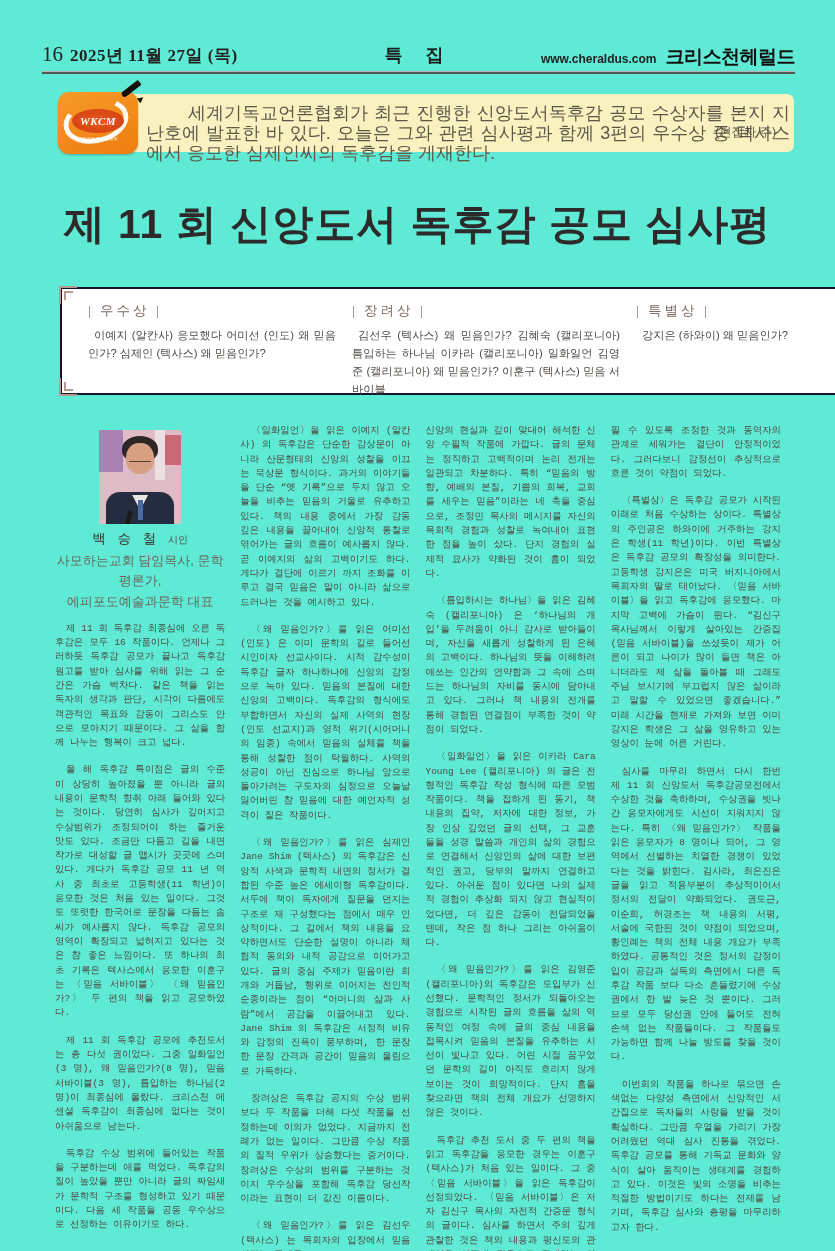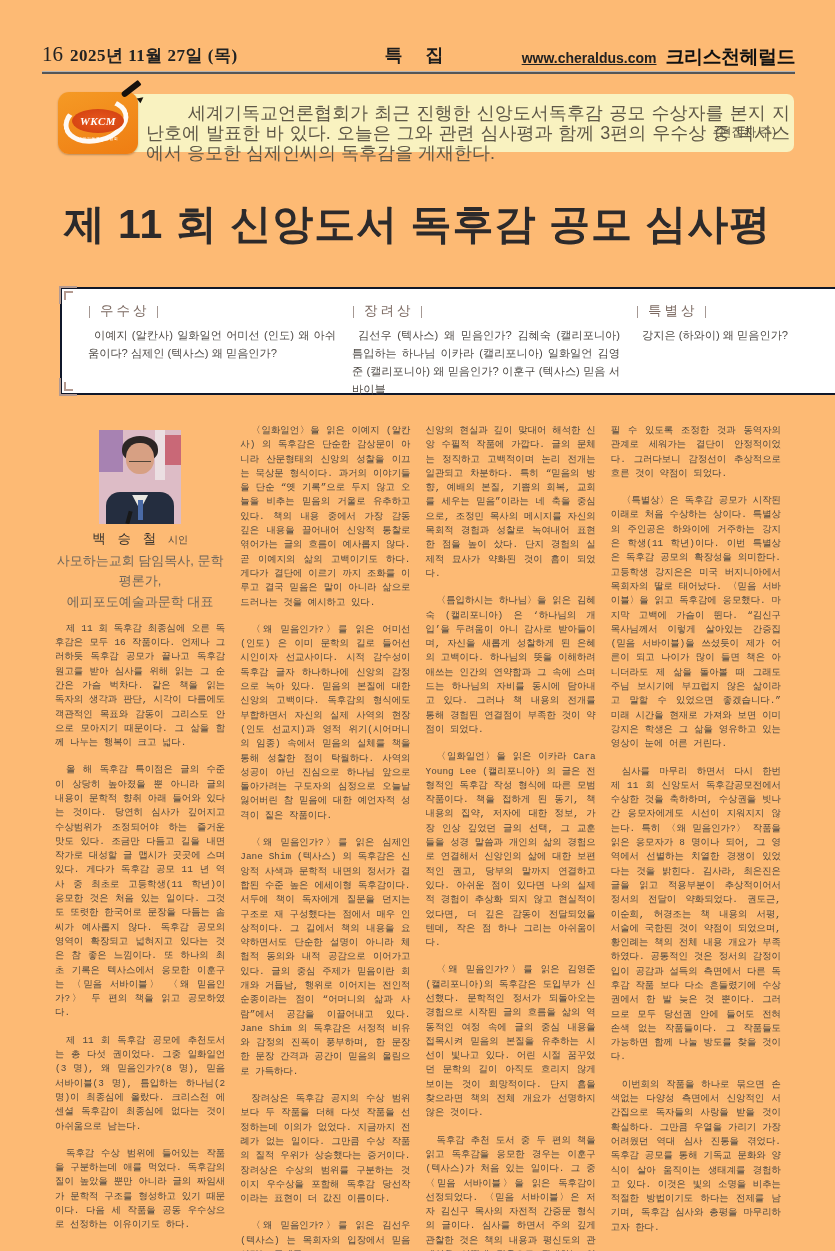--- a/index.html
+++ b/index.html
@@ -1,32 +1,32 @@
 <!DOCTYPE html>
 <html lang="ko"><head>
 <meta charset="utf-8">
 <style>
   * { box-sizing: border-box; margin: 0; padding: 0; }
   html,body { background:#f3f3f1; }
   body { font-family: "Liberation Sans", sans-serif; }
   .page {
     position: relative; width: 835px; height: 1251px;
-    background: #fdba74; margin: 0 auto; overflow: hidden;
+    background: #5eead4; margin: 0 auto; overflow: hidden;
     color: #3c3a36;
   }
 
   
   .top-header { position:absolute; top:42px; left:42px; right:40px; height:30px; }
   .header-left { position:absolute; left:0; top:0; display:flex; align-items:baseline; gap:7px; }
   .page-number { font-family:"Liberation Serif", serif; font-size:21px; color:#222; }
   .edition-date { font-size:17px; font-weight:bold; color:#222; letter-spacing:.5px;font-family:Liberation Serif, serif; }
   .header-center { position:absolute; left:50%; top:1px; transform:translateX(-50%);
     font-size:18px; font-weight:bold; letter-spacing:9px; color:#1d1d1d; white-space:nowrap; }
   .header-right { position:absolute; right:0; top:2px; display:flex; align-items:baseline; gap:9px; }
-  .website { font-size:14px; font-weight:bold; color:#222;text-decoration:underline; }
+  .website { font-size:12px; font-weight:bold; color:#222; }
   .masthead { font-size:19px; font-weight:900; letter-spacing:-.5px; color:#111; }
   .header-rule { position:absolute; top:71px; left:42px; right:40px; height:3px;
     border-top:1px solid #b3b3b3; border-bottom:2px solid #555; }
 
   
   .notice-box { position:absolute; top:94px; left:76px; width:718px; height:58px;
     background:#f9f2c0; border-radius:7px; }
   .notice-text { padding:9px 4px 0 70px; font-size:18px; line-height:20px;
     color:#5e5747; text-indent:42px; text-align:justify; }
   .editor-note { position:absolute; right:18px; bottom:11px; font-size:12.3px; color:#5e5747; }
@@ -139,21 +139,21 @@
   <h1 class="headline">제 11 회 신앙도서 독후감 공모 심사평</h1>
 
   <div class="award-box">
     <div class="corner tl"></div>
     <div class="corner tr"></div>
     <div class="corner bl"></div>
     <div class="corner br"></div>
     <div class="award-grid">
       <div class="award-section">
         <div class="award-label">| 우수상 |</div>
-        <div class="award-text">이예지 (알칸사)  일화일언 어미선 (인도) 왜 아쉬움이다? 심제인 (텍사스)  왜 믿음인가?</div>
+        <div class="award-text">이예지 (알칸사)  응모했다 어미선 (인도) 왜 믿음인가? 심제인 (텍사스)  왜 믿음인가?</div>
       </div>
       <div class="award-section">
         <div class="award-label">| 장려상 |</div>
         <div class="award-text">김선우 (텍사스)  왜 믿음인가? 김혜숙 (캘리포니아) 틈입하는 하나님 이카라 (캘리포니아) 일화일언 김영준 (캘리포니아) 왜 믿음인가? 이훈구 (텍사스) 믿음 서바이블</div>
       </div>
       <div class="award-section">
         <div class="award-label">| 특별상 |</div>
         <div class="award-text">강지은 (하와이) 왜 믿음인가?</div>
       </div>
     </div>

